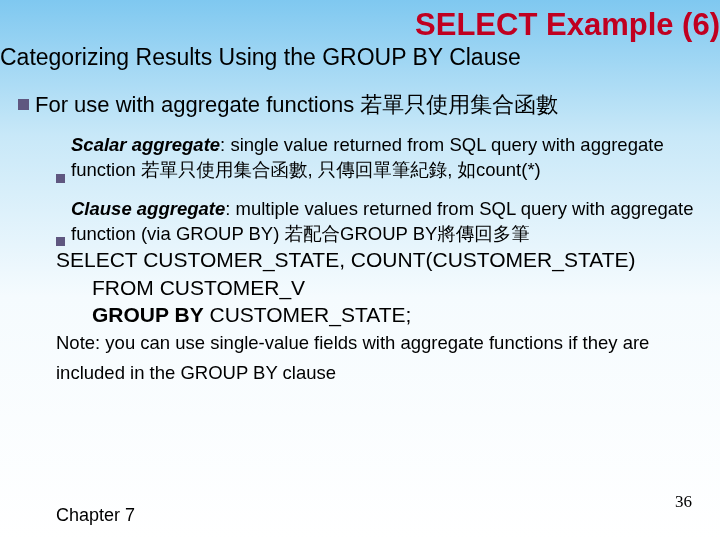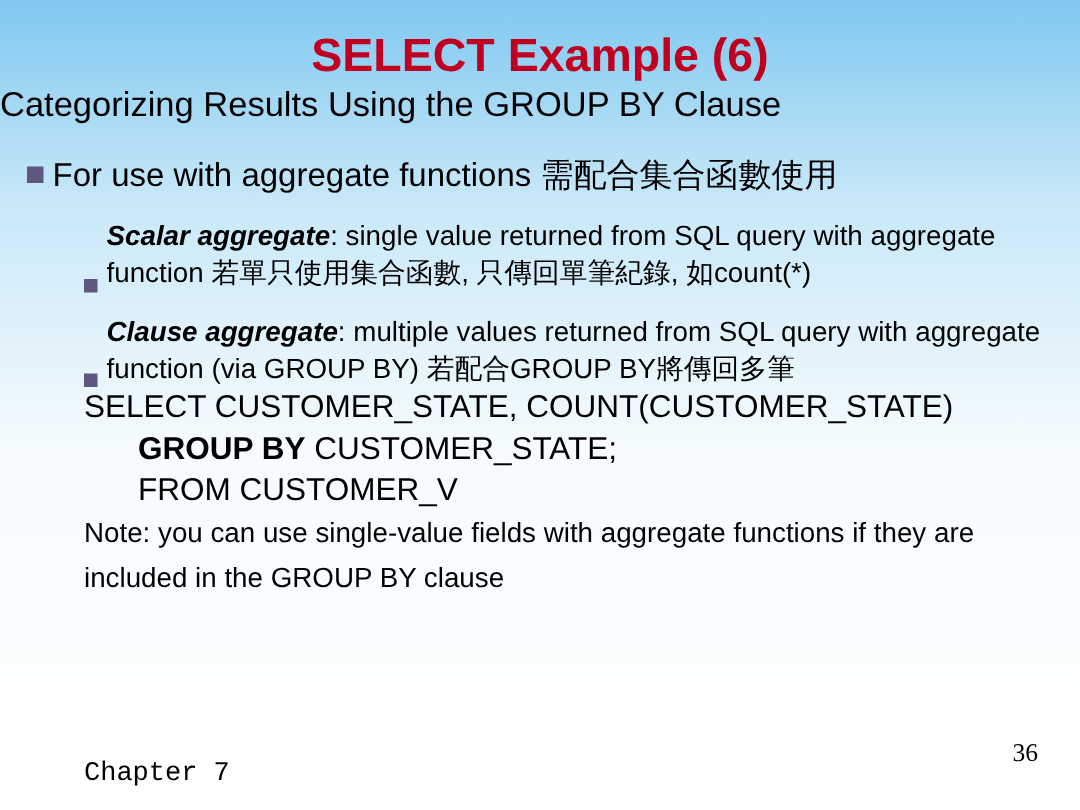--- a/index.html
+++ b/index.html
@@ -5,25 +5,25 @@
   * { margin: 0; padding: 0; box-sizing: border-box; }
   body {
     width: 720px;
     height: 540px;
     background: linear-gradient(to bottom, #7fc8f0 0%, #c8e8f8 25%, #f5fbfe 55%, #ffffff 100%);
     font-family: "Tahoma", "Verdana", sans-serif;
     overflow: hidden;
     position: relative;
   }
   .title {
-    text-align: center;
+    text-align: right;
     font-size: 31px;
     color: #c00020;
     font-weight: bold;
-    padding-top: 20px;
+    padding-top: 8px;
     line-height: 1.1;
   }
   .subtitle {
     text-align: left;
     font-size: 23px;
     color: #000;
     margin-top: 2px;
   }
   .bullet-sq {
     display: inline-block;
@@ -76,62 +76,62 @@
     margin-left: 56px;
     margin-right: 20px;
     font-size: 18.5px;
     color: #000000;
     line-height: 1.6;
   }
   .chapter {
     position: absolute;
     bottom: 14px;
     left: 56px;
-    font-family: Liberation Mono, monospace;
+    font-family: Liberation Sans, sans-serif;
     font-size: 18px;
     color: #000;
   }
   .pagenum {
     position: absolute;
     bottom: 28px;
     right: 28px;
     font-family: "Times New Roman", serif;
     font-size: 17px;
     color: #000;
   }
 </style>
 </head>
 <body>
 
 <div class="title">SELECT Example (6)</div>
 <div class="subtitle">Categorizing Results Using the GROUP BY Clause</div>
 
 <div class="level1">
   <span class="bullet-sq"></span>
-  <span class="txt">For use with aggregate functions 需配合集合函數使用</span>
+  <span class="txt">For use with aggregate functions 若單只使用集合函數</span>
 </div>
 
 <div class="level2">
   <span class="bullet-sq small"></span>
   <span class="txt">
     <span class="bolditalic">Scalar aggregate</span><span>: single value returned from SQL query with aggregate function 若單只使用集合函數, 只傳回單筆紀錄, 如count(*)</span>
   </span>
 </div>
 
 <div class="level2">
   <span class="bullet-sq small"></span>
   <span class="txt">
     <span class="bolditalic">Clause aggregate</span><span>: multiple values returned from SQL query with aggregate function (via GROUP BY) 若配合GROUP BY將傳回多筆</span>
   </span>
 </div>
 
 <div class="sql">
   <div>SELECT CUSTOMER_STATE, COUNT(CUSTOMER_STATE)</div>
+  <div class="indent">FROM CUSTOMER_V</div>
   <div class="indent">
     <span class="bold">GROUP BY</span><span> CUSTOMER_STATE;</span>
   </div>
-  <div class="indent">FROM CUSTOMER_V</div>
 </div>
 
 <div class="note">Note: you can use single-value fields with aggregate functions if they are included in the GROUP BY clause</div>
 
 <div class="chapter">Chapter 7</div>
 <div class="pagenum">36</div>
 
 </body></html>

